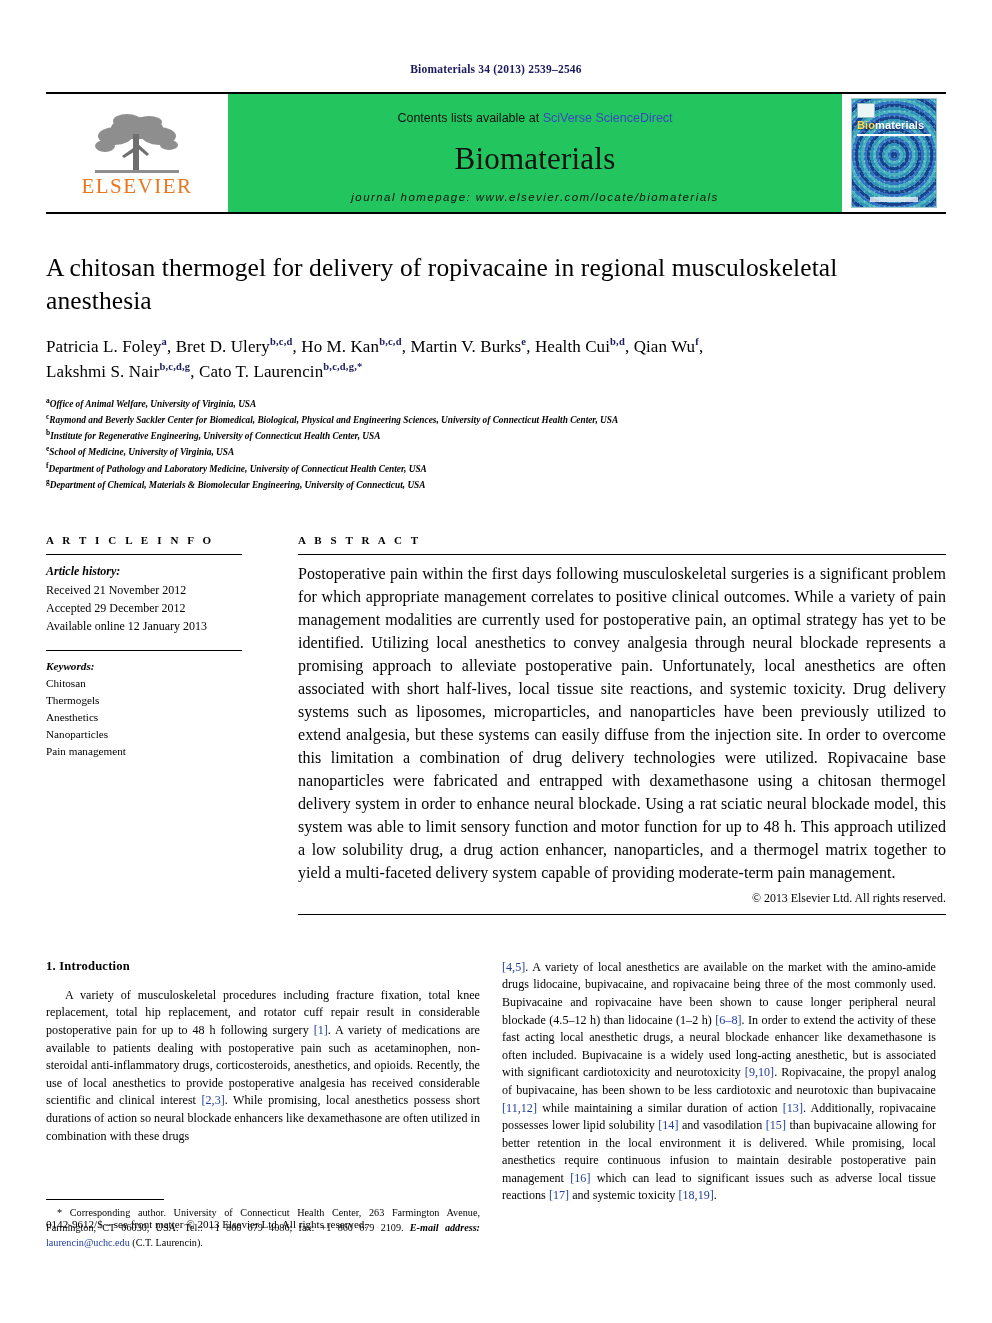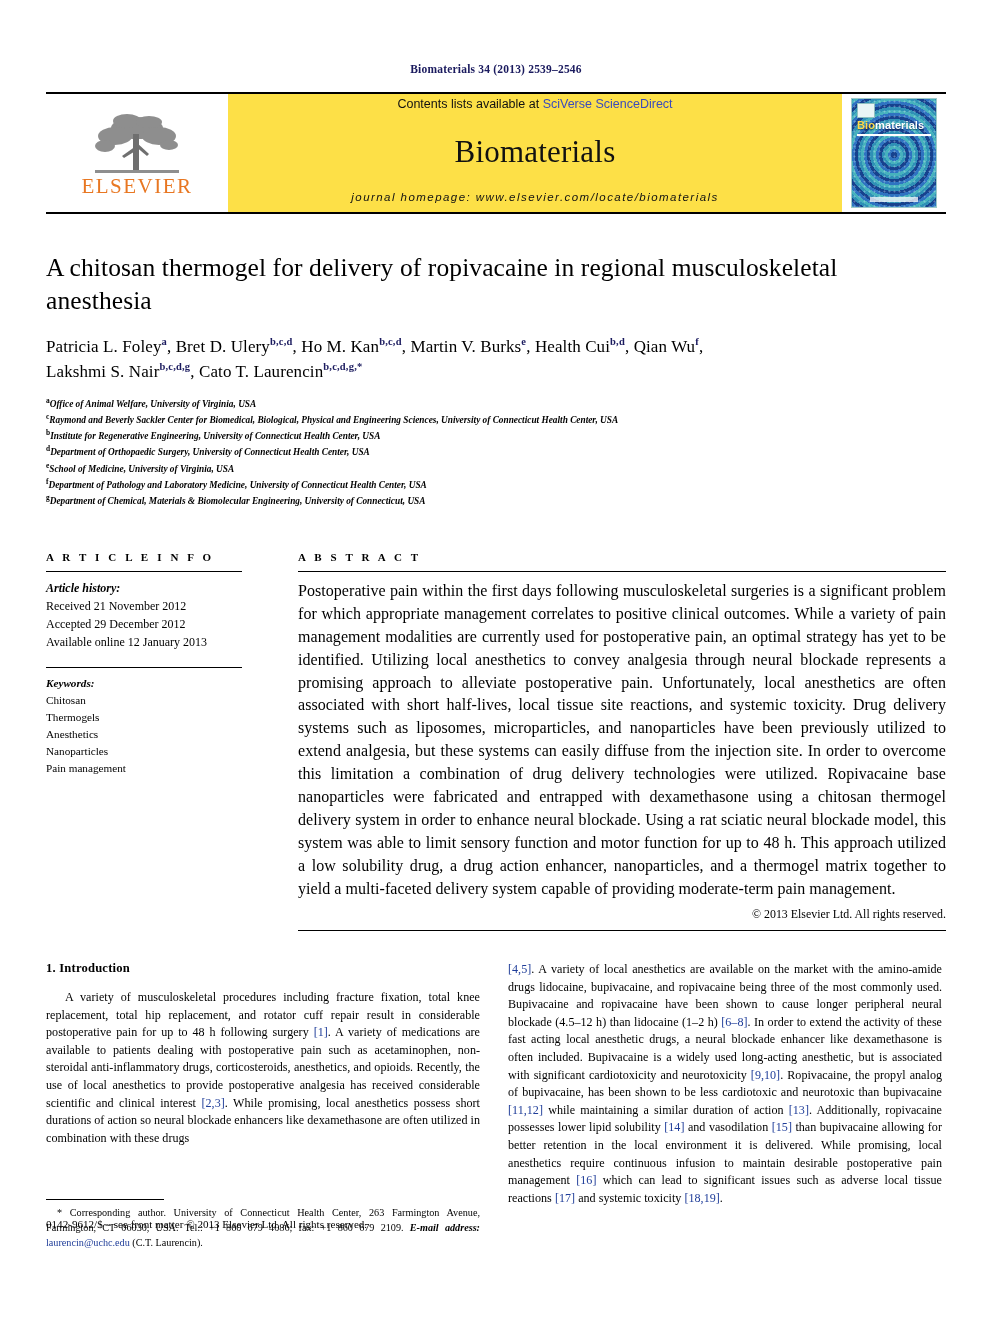--- a/index.html
+++ b/index.html
@@ -57,26 +57,26 @@
   .elsevier-word {
     font-family: "Liberation Serif", serif;
     color: #E87722;
     font-size: 21px;
     letter-spacing: 1.5px;
     line-height: 1;
     margin-top: -2px;
   }
   .mast-center {
     flex: 1 1 auto;
-    background: #fde047;
+    background: #22c55e;
     display: flex;
     flex-direction: column;
     align-items: center;
     justify-content: space-between;
-    padding: 3px 0 9px 0;
+    padding: 17px 0 9px 0;
   }
   .contents-line {
     font-family: "Liberation Sans", sans-serif;
     font-size: 12.5px;
     color: #111;
   }
   .contents-line .sd-link { color: #3a4bbd; }
   .journal-name {
     font-family: "Liberation Serif", serif;
     font-size: 31px;
@@ -211,23 +211,23 @@
     letter-spacing: .05px;
   }
   .copyright {
     text-align: right;
     font-size: 11.9px;
     padding-bottom: 8px;
   }
 
   
   .body-cols {
-    margin-top: 30px;
-    display: flex;
-    gap: 28px;
+    margin-top: 44px;
+    display: flex;
+    gap: 22px;
   }
   .bcol { width: 434px; flex: none; }
   h2.section-title {
     font-size: 12.6px;
     font-weight: bold;
     margin: 0 0 13px 0;
     letter-spacing: .2px;
   }
   .para {
     font-size: 12.1px;
@@ -333,21 +333,20 @@
       <div>
         <span><span>Lakshmi S. Nair</span><sup>b,c,d,g</sup></span>,
         <span><span>Cato T. Laurencin</span><sup>b,c,d,g,*</sup></span>
       </div>
     </div>
 
     <div class="affiliations">
       <div><sup>a</sup><span>Office of Animal Welfare, University of Virginia, USA</span></div>
       <div><sup>c</sup><span>Raymond and Beverly Sackler Center for Biomedical, Biological, Physical and Engineering Sciences, University of Connecticut Health Center, USA</span></div>
       <div><sup>b</sup><span>Institute for Regenerative Engineering, University of Connecticut Health Center, USA</span></div>
-      <div><sup>d</sup><span>Department of Orthopaedic Surgery, University of Connecticut Health Center, USA</span></div>
       <div><sup>e</sup><span>School of Medicine, University of Virginia, USA</span></div>
       <div><sup>f</sup><span>Department of Pathology and Laboratory Medicine, University of Connecticut Health Center, USA</span></div>
       <div><sup>g</sup><span>Department of Chemical, Materials &amp; Biomolecular Engineering, University of Connecticut, USA</span></div>
     </div>
   </div>
 
   <div class="info-abstract">
 
     <div class="col-info">
       <div class="sec-head">A R T I C L E  I N F O</div>

